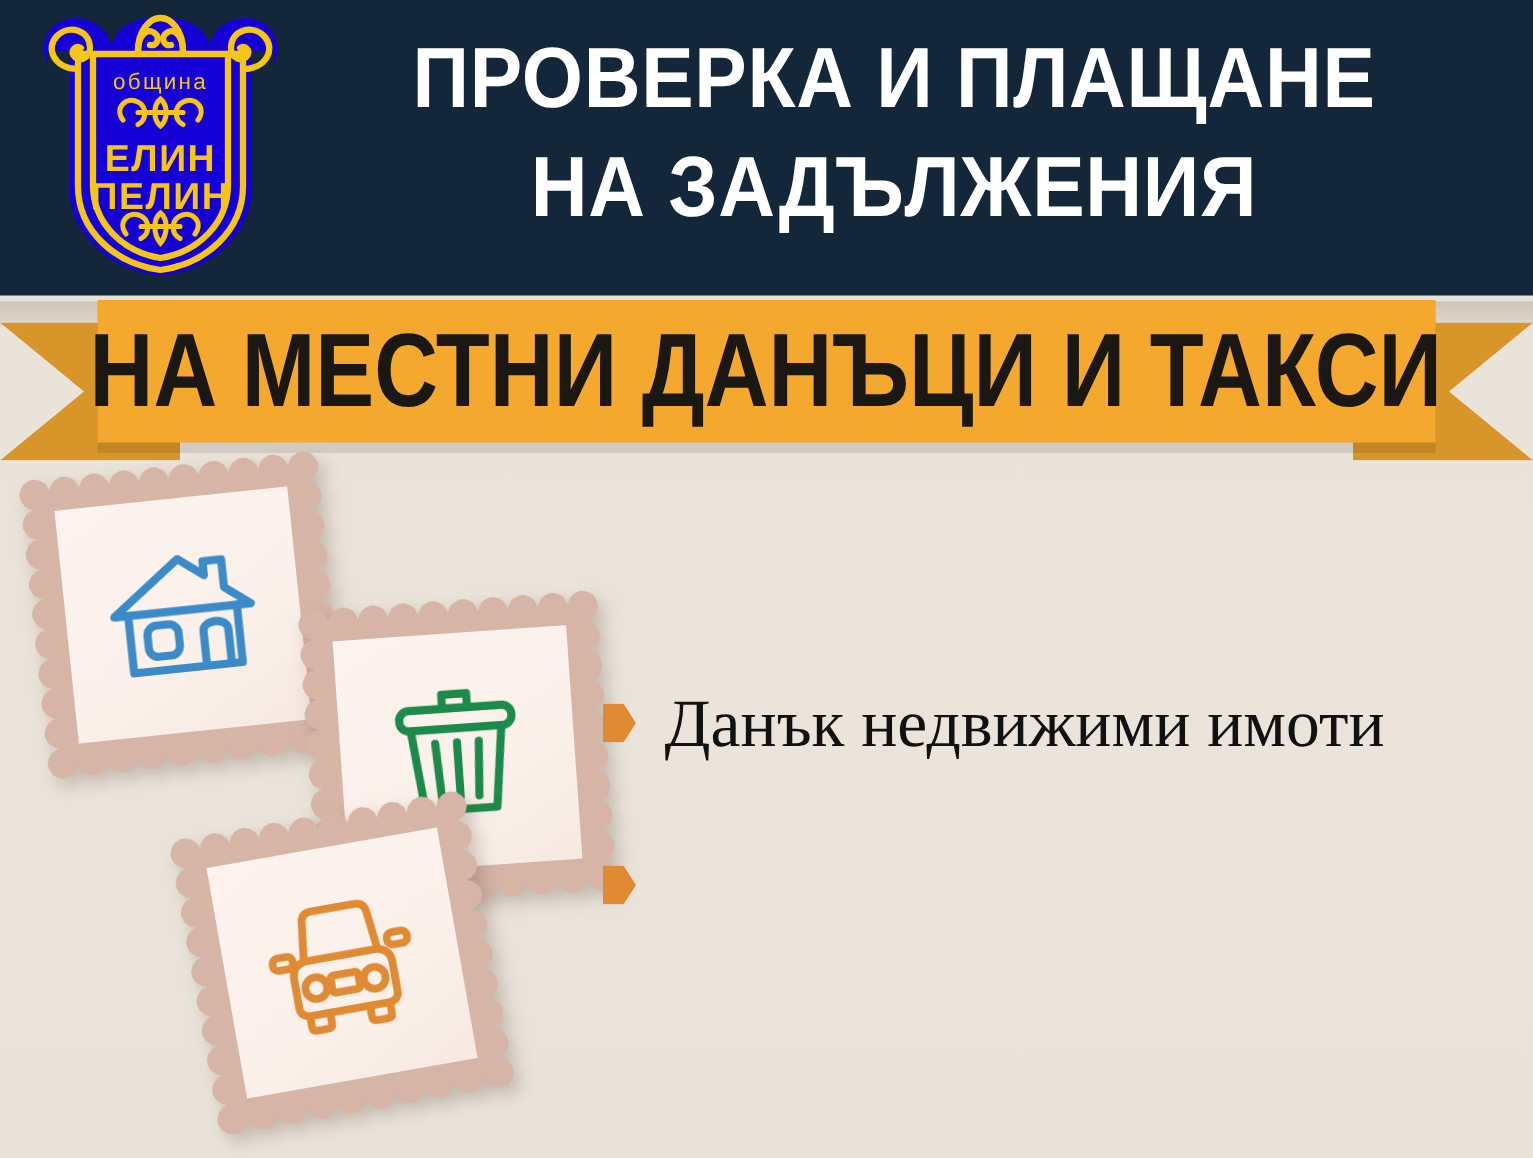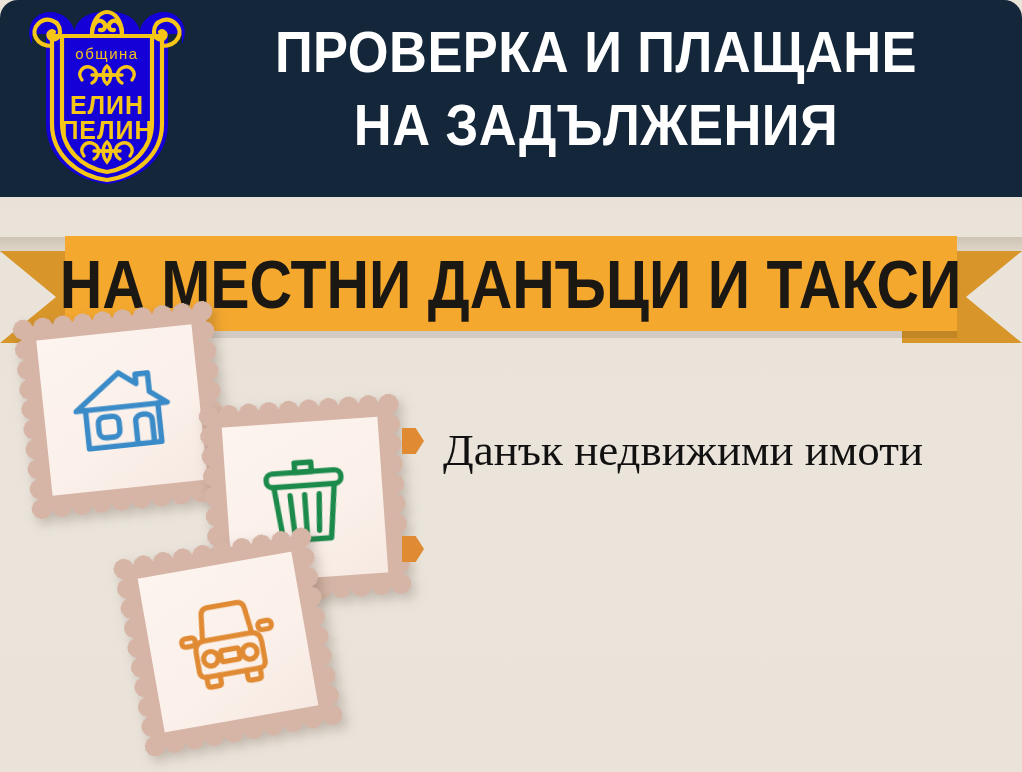--- a/index.html
+++ b/index.html
@@ -8,21 +8,20 @@
     font-family:"Liberation Sans", sans-serif;
     background:#eae3da;
     overflow:hidden;
   }
   .poster {
     position:relative;
     width:1022px;
     height:772px;
     background:linear-gradient(180deg,#d6cdbe 0%,#e3dbd0 10%,#eae3da 28%,#eae4db 70%,#eae3da 100%);
     overflow:hidden;
-    border-radius:18px;
   }
 
   
   .header {
     position:absolute;
     left:0; top:0;
     width:1022px; height:197px;
     background:#142639;
     display:flex;
     align-items:center;
@@ -42,21 +41,21 @@
     font-weight:bold;
     font-size:57px;
     line-height:1.28;
     letter-spacing:0.5px;
     transform:scaleX(0.92);
     transform-origin:center top;
     white-space:pre-line;
   }
 
   
-  .ribbon { position:absolute; left:0; top:197px; width:1022px; height:118px;margin-top:36px; }
+  .ribbon { position:absolute; left:0; top:197px; width:1022px; height:118px; }
   .ribbon-tail {
     position:absolute;
     top:18px;
     width:120px; height:92px;
     background:#d8962a;
   }
   .ribbon-tail.left  { left:0;  clip-path:polygon(0 0, 120px 0, 120px 100%, 0 100%, 56px 50%); }
   .ribbon-tail.right { right:0; clip-path:polygon(0 0, 120px 0, 64px 50%, 120px 100%, 0 100%); }
   .ribbon-shadow-l {
     position:absolute; left:0; top:4px; width:200px; height:16px;
@@ -122,21 +121,21 @@
   #stamp-car   { left:128px; top:242px; transform:rotate(-10deg); }
 
   
   .bullets {
     position:absolute;
     left:402px; top:428px;
     width:612px;
   }
   .bullet-item {
     display:flex;
-    align-items:flex-start;
+    align-items:center;
     height:108px;
   }
   .bullet-marker {
     width:22px; height:26px;
     background:#e08a33;
     clip-path:polygon(0 0, 62% 0, 100% 50%, 62% 100%, 0 100%);
     flex:0 0 auto;
     margin-right:19px;
   }
   .bullet-label {

